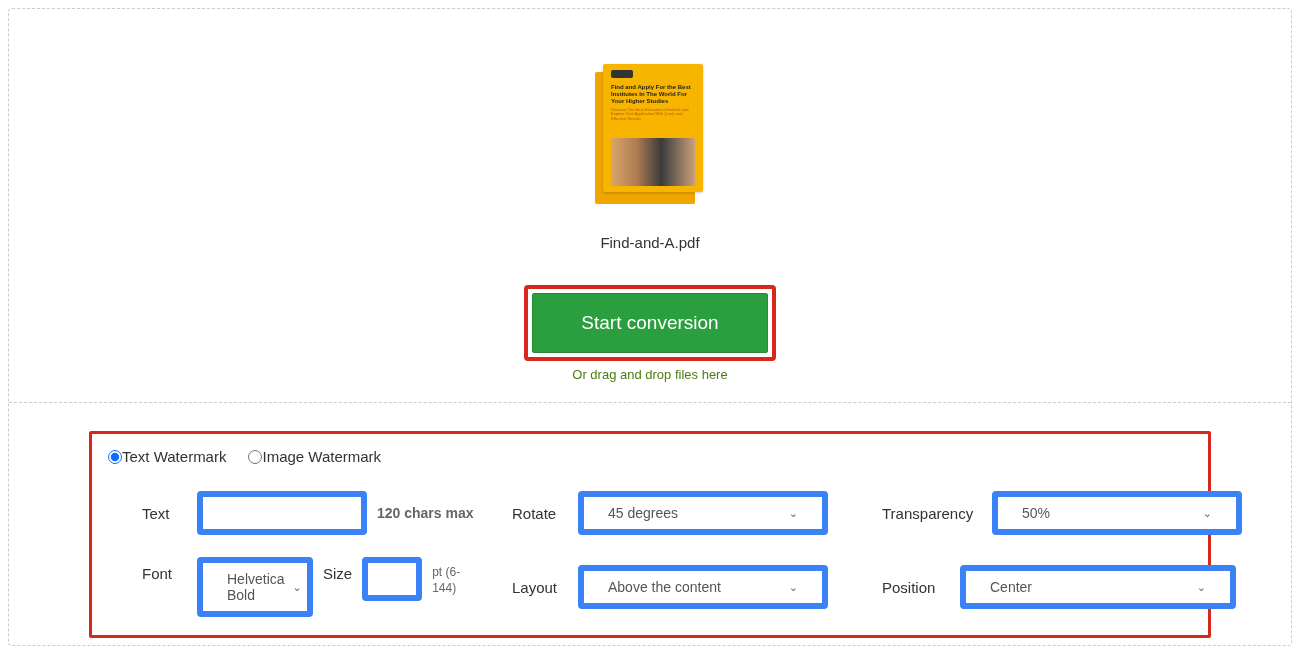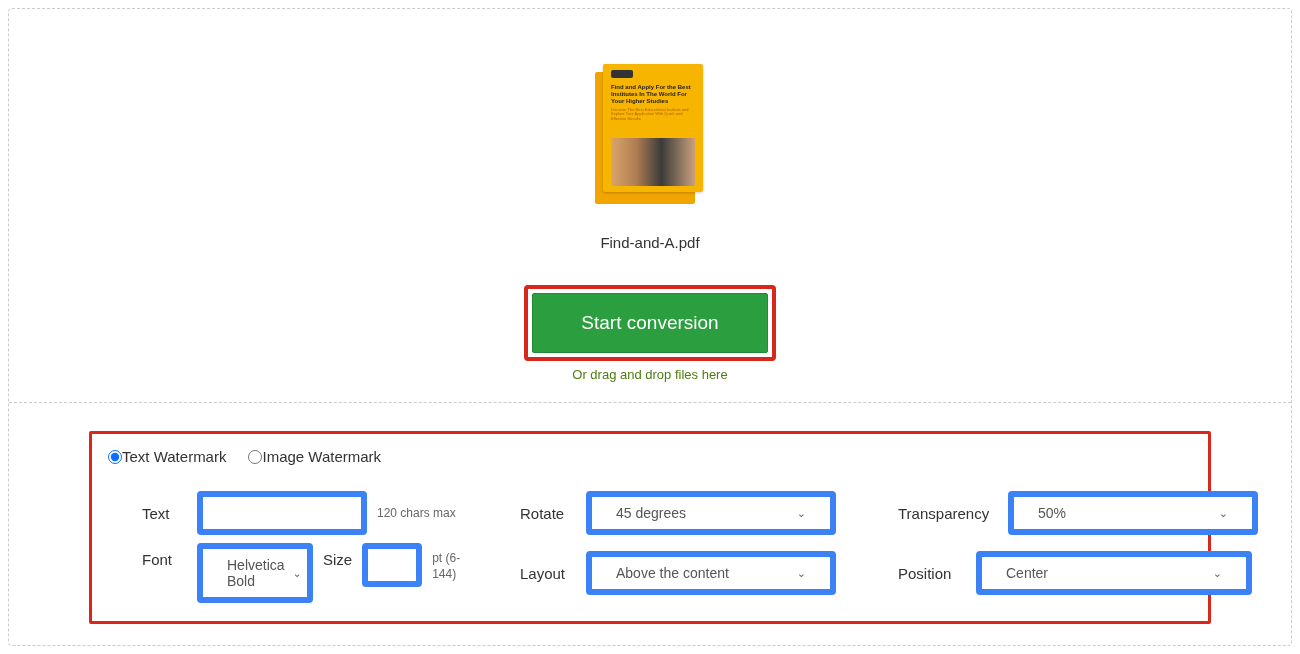--- a/index.html
+++ b/index.html
@@ -104,21 +104,20 @@
   margin-bottom: 26px;
 }
 .watermark-toggle label { display: flex; align-items: center; cursor: pointer; }
 .watermark-toggle input[type=radio] { width: 14px; height: 14px; accent-color: #0d6efd; }
 .form-grid {
   display: grid;
   grid-template-columns: 370px 370px 360px;
   column-gap: 0px;
   row-gap: 22px;
   padding-left: 34px;
-  gap: 8px;
 }
 .field {
   display: flex;
   align-items: center;
   gap: 10px;
   font-size: 15px;
   color: #333;
 }
 .field .label { min-width: 45px; }
 .text-input, .select, .num-input {
@@ -135,21 +134,21 @@
   position: relative;
   display: flex;
   align-items: center;
   justify-content: space-between;
   cursor: pointer;
 }
 .select .chev { font-size: 11px; color: #666; margin-left: 8px; }
 .select-font { width: 116px; }
 .select-rotate, .select-layout { width: 250px; }
 .select-trans, .select-pos   { width: 276px; }
-.hint { font-size: 12px; color: #666; }
+.hint { font-size: 14px; color: #666; font-weight: bold; }
 .size-hint { font-size: 12px; color: #666; line-height: 1.3; }
 .col2 .label { min-width: 56px; }
 .col3 .label { min-width: 100px; }
 </style>
 </head>
 <body>
 
 <div class="outer-container">
 
   <div class="main-section">

